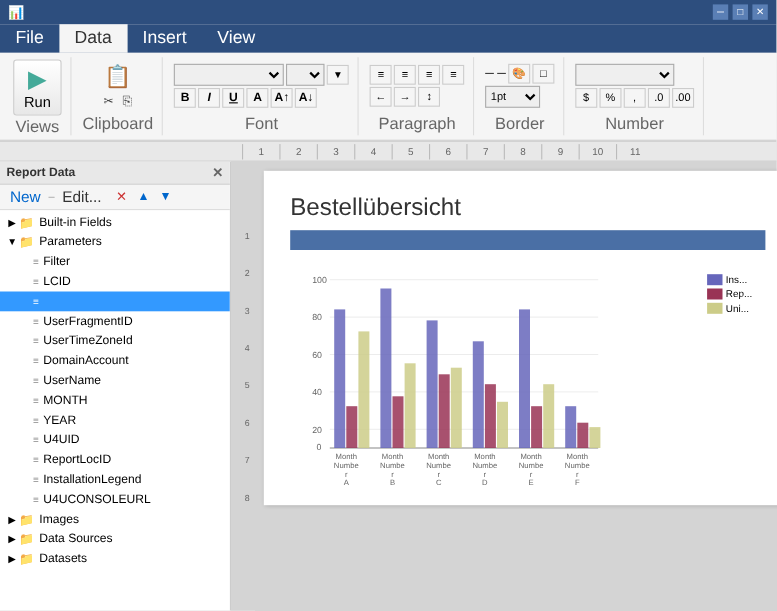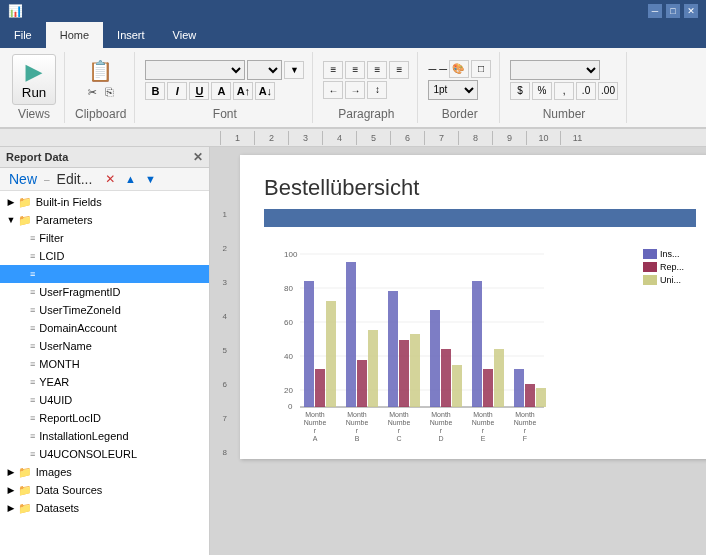--- a/index.html
+++ b/index.html
@@ -17,31 +17,31 @@
     .title-bar-icon { color: #fff; font-size: 12px; }
     .title-bar-buttons { display: flex; gap: 4px; margin-left: auto; }
     .title-bar-btn { width: 14px; height: 14px; background: #5a7fb5; border: none; cursor: pointer; font-size: 9px; color: #fff; display: flex; align-items: center; justify-content: center; }
 
     
     .ribbon { background: #f5f5f5; border-bottom: 1px solid #ccc; }
     .ribbon-tabs { display: flex; background: #2d4e7e; height: 26px; }
     .ribbon-tab {
       padding: 0 14px;
       color: #fff;
-      font-size: 11px;
+      font-size: 16px;
       display: flex;
       align-items: center;
       cursor: pointer;
       height: 26px;
     }
     .ribbon-tab.active { background: #f5f5f5; color: #333; }
     .ribbon-content { display: flex; align-items: stretch; background: #f5f5f5; border-bottom: 1px solid #ccc; height: 80px; padding: 4px; gap: 2px; }
 
     .ribbon-group { display: flex; flex-direction: column; align-items: center; border-right: 1px solid #ddd; padding: 2px 8px; min-width: 50px; }
-    .ribbon-group-label { font-size: 12px; color: #666; margin-top: auto; padding-top: 2px; }
+    .ribbon-group-label { font-size: 15px; color: #666; margin-top: auto; padding-top: 2px; }
     .ribbon-group-content { display: flex; align-items: center; gap: 4px; flex: 1; }
 
     .run-btn {
       display: flex; flex-direction: column; align-items: center; justify-content: center;
       background: linear-gradient(to bottom, #fff, #e8e8e8);
       border: 1px solid #ccc; border-radius: 3px; padding: 4px 8px; cursor: pointer; min-width: 44px;
     }
 
     .paste-area { display: flex; flex-direction: column; align-items: center; gap: 2px; }
     .clipboard-sub { display: flex; gap: 2px; }
@@ -123,21 +123,21 @@
   <div class="title-bar-buttons">
     <button class="title-bar-btn">─</button>
     <button class="title-bar-btn">□</button>
     <button class="title-bar-btn">✕</button>
   </div>
 </div>
 
 <div class="ribbon">
   <div class="ribbon-tabs">
     <div class="ribbon-tab">File</div>
-    <div class="ribbon-tab active">Home</div>
+    <div class="ribbon-tab active">Data</div>
     <div class="ribbon-tab">Insert</div>
     <div class="ribbon-tab">View</div>
   </div>
   <div class="ribbon-content">
 
     <div class="ribbon-group">
       <div class="ribbon-group-content">
         <button class="run-btn">
           <span style="color:#4a9;font-size:22px;">▶</span>
           <span>Run</span>

